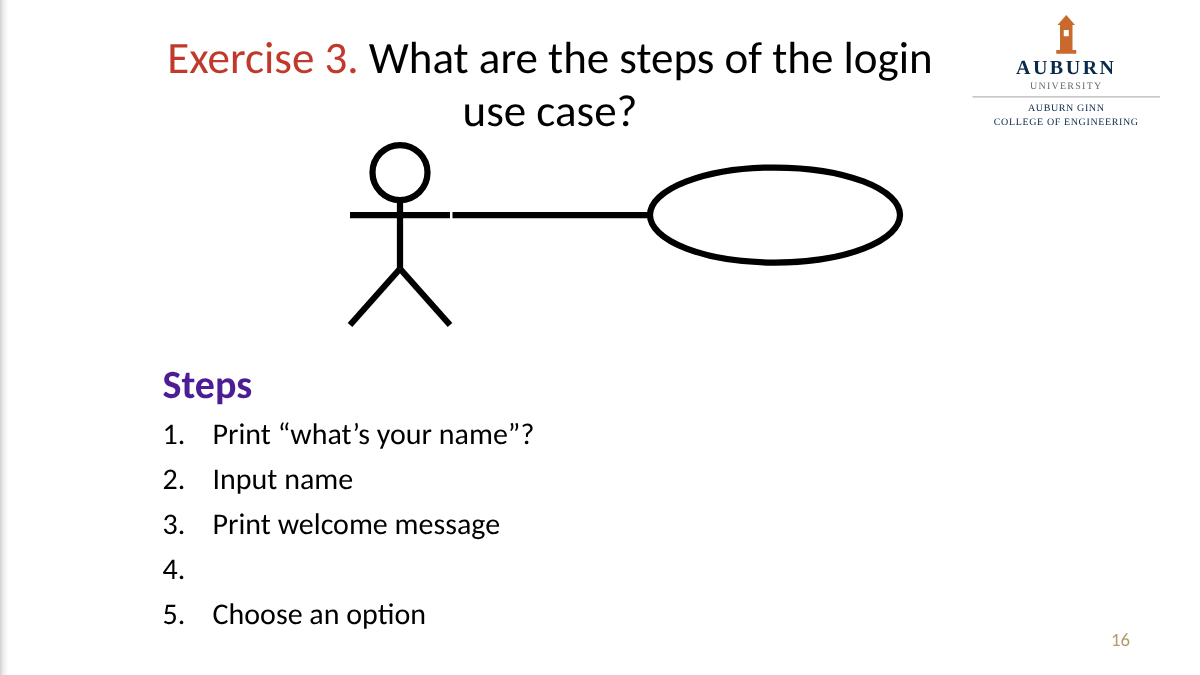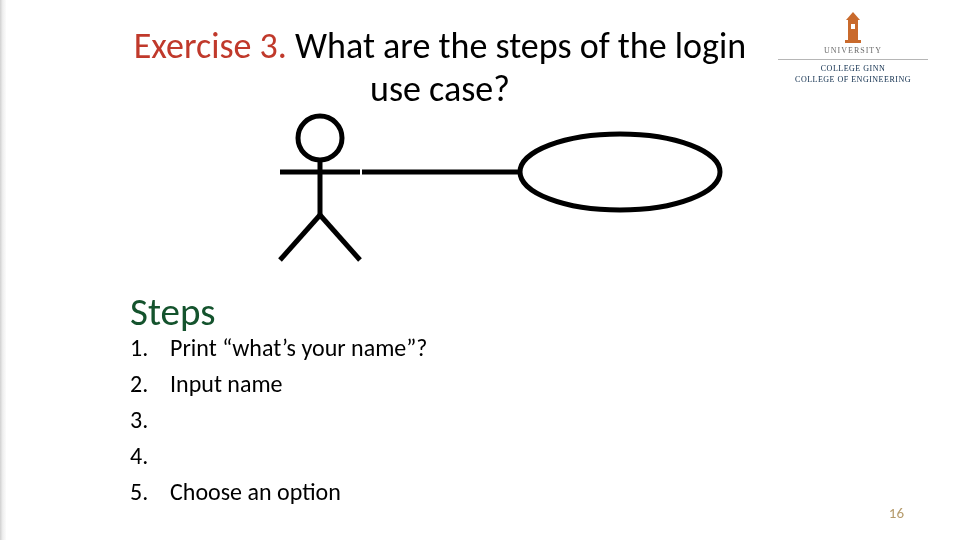--- a/index.html
+++ b/index.html
@@ -69,23 +69,23 @@
 
   .diagram {
     position: absolute;
     left: 250px; top: 110px;
     width: 500px; height: 160px;
   }
 
   .steps-heading {
     position: absolute;
     left: 130px; top: 288px;
-    font-size: 39px;
-    color: #14532d;
-    font-weight: 400;
+    font-size: 32px;
+    color: #4c1d95;
+    font-weight: 700;
   }
   .steps-list {
     position: absolute;
     left: 130px; top: 330px;
     font-size: 24px;
     line-height: 1.5;
     list-style: none;
     padding: 0; margin: 0;
   }
   .steps-list li { display: flex; }
@@ -113,23 +113,24 @@
   <span class="accent">Exercise 3.</span><span> What are the steps of the login use case?</span>
 </div>
 
 <div class="logo-area">
   <svg class="tower" width="26" height="34" viewBox="0 0 26 34">
     <rect x="8" y="10" width="10" height="22" fill="#c96a2c"></rect>
     <polygon points="6,10 20,10 13,2" fill="#c96a2c"></polygon>
     <rect x="11" y="14" width="4" height="5" fill="#fff"></rect>
     <rect x="5" y="30" width="16" height="3" fill="#c96a2c"></rect>
   </svg>
+  <div class="wordmark">AUBURN</div>
   <div class="sub1">UNIVERSITY</div>
   <hr class="hr-thin">
-  <div class="sub2">COLLEGE GINN</div>
+  <div class="sub2">AUBURN GINN</div>
   <div class="sub2">COLLEGE OF ENGINEERING</div>
 </div>
 
 <div class="diagram">
   <svg width="500" height="160" viewBox="0 0 500 160">
 
     <g stroke="#000" stroke-width="5" fill="none">
       <circle cx="70" cy="28" r="22"></circle>
       <line x1="70" y1="50" x2="70" y2="105"></line>
       <line x1="30" y1="62" x2="110" y2="62"></line>
@@ -149,20 +150,21 @@
   <li>
       <span class="num">1.</span>
       <span>Print “what’s your name”?</span>
     </li>
   <li>
       <span class="num">2.</span>
       <span>Input name</span>
     </li>
   <li>
       <span class="num">3.</span>
+      <span>Print welcome message</span>
     </li>
   <li>
       <span class="num">4.</span>
     </li>
   <li>
       <span class="num">5.</span>
       <span>Choose an option</span>
     </li>
 </ol>
 

